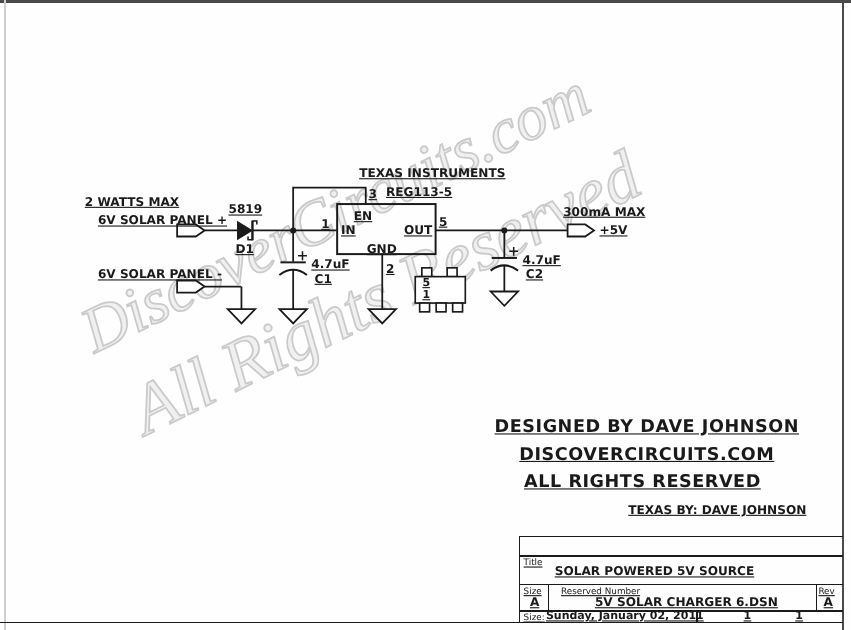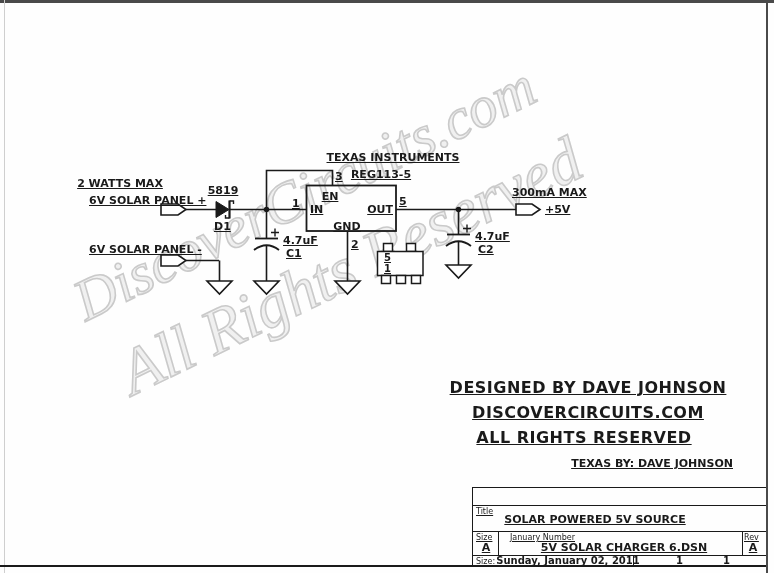--- a/index.html
+++ b/index.html
@@ -135,21 +135,21 @@
 
   <div class="lbl big ctr" style="left:588px;top:378px">DESIGNED BY DAVE JOHNSON</div>
   <div class="lbl big ctr" style="left:588px;top:403px">DISCOVERCIRCUITS.COM</div>
   <div class="lbl big ctr" style="left:584px;top:428px">ALL RIGHTS RESERVED</div>
   <div class="lbl rgt" style="left:733px;top:457px">TEXAS BY: DAVE JOHNSON</div>
 
   <div class="lbl sm8" style="left:476px;top:507px">Title</div>
   <div class="lbl ctr" style="left:595px;top:513px">SOLAR POWERED 5V SOURCE</div>
   <div class="lbl sm8" style="left:476px;top:533px">Size</div>
   <div class="lbl ctr" style="left:486px;top:541px">A</div>
-  <div class="lbl sm8" style="left:510px;top:533px">January Number</div>
+  <div class="lbl sm8" style="left:510px;top:533px">Reserved Number</div>
   <div class="lbl ctr" style="left:624px;top:541px">5V SOLAR CHARGER 6.DSN</div>
   <div class="lbl sm8" style="left:744px;top:533px">Rev</div>
   <div class="lbl ctr" style="left:753px;top:541px">A</div>
   <div class="lbl sm8" style="left:476px;top:557px">Size:</div>
   <div class="lbl v10 ctr" style="left:568px;top:555px">Sunday, January 02, 2011</div>
   <div class="lbl sm9" style="left:637px;top:556px">Sheet</div>
   <div class="lbl v10" style="left:676px;top:555px">1</div>
   <div class="lbl sm9" style="left:700px;top:556px">of</div>
   <div class="lbl v10" style="left:723px;top:555px">1</div>
 

